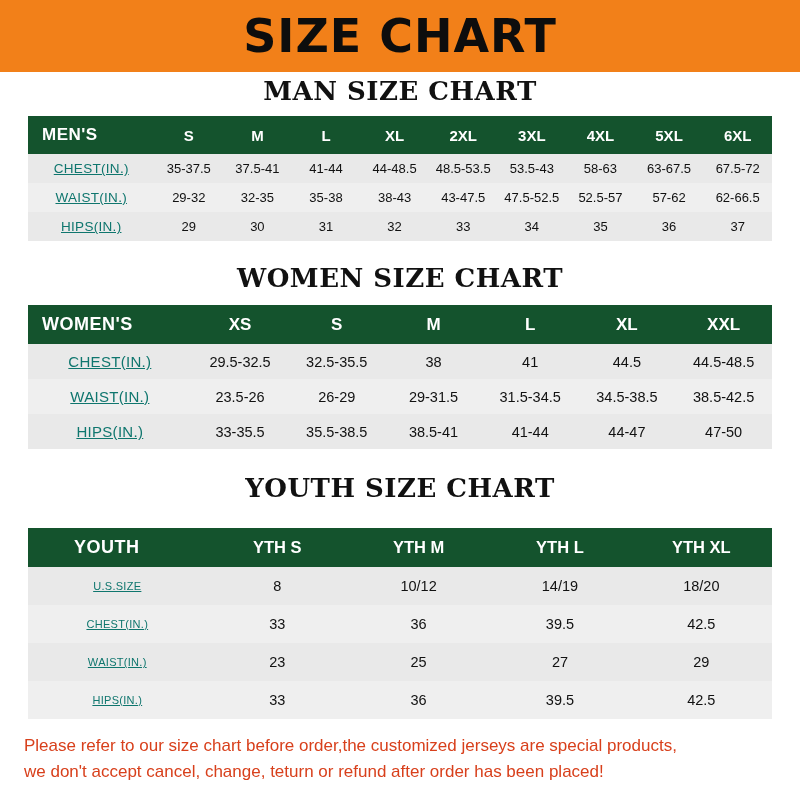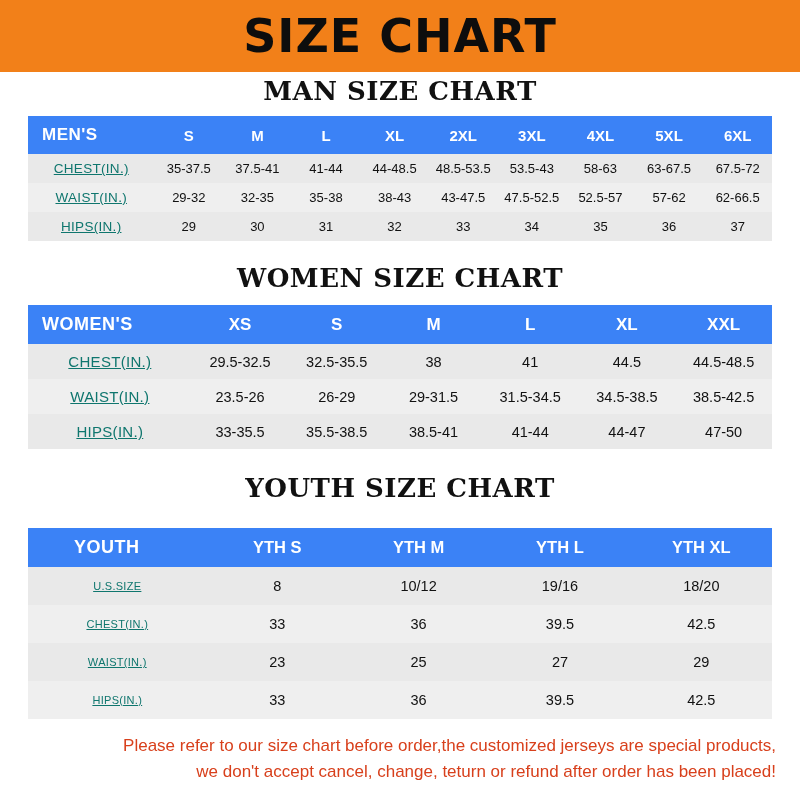--- a/index.html
+++ b/index.html
@@ -60,21 +60,21 @@
     border-collapse: collapse;
     table-layout: fixed;
   }
   table.size-table th,
   table.size-table td {
     text-align: center;
     font-family: "Liberation Sans", sans-serif;
   }
   
   .size-table thead tr {
-    background: #3b82f6;
+    background: #14532d;
   }
   .size-table thead th {
     color: #ffffff;
     font-weight: bold;
     padding: 9px 2px;
     font-size: 15px;
   }
   .size-table thead th.rowlabel {
     text-align: left;
     padding-left: 14px;
@@ -108,21 +108,21 @@
 
   .youth-table thead th { font-size: 16.5px; }
   .youth-table tbody td { font-size: 14.5px; padding: 11px 2px; }
   .youth-table thead th.rowlabel { font-size: 18px; padding-left: 46px; }
   .youth-table tbody td.rowlabel { font-size: 11px; }
 
   
   .footer-note {
     margin-top: auto;
     padding: 14px 24px 16px;
-    text-align: right;
+    text-align: left;
     color: #d8401c;
     font-family: "Liberation Sans", sans-serif;
     font-size: 17px;
     line-height: 1.5;
   }
   .footer-note div { white-space: nowrap; }
   
   .rail {
     position: absolute;
     top: 0;
@@ -286,21 +286,21 @@
           <th>YTH M</th>
           <th>YTH L</th>
           <th>YTH XL</th>
         </tr>
       </thead>
       <tbody>
         <tr class="light">
           <td class="rowlabel">U.S.SIZE</td>
           <td>8</td>
           <td>10/12</td>
-          <td>19/16</td>
+          <td>14/19</td>
           <td>18/20</td>
         </tr>
         <tr class="lighter">
           <td class="rowlabel">CHEST(IN.)</td>
           <td>33</td>
           <td>36</td>
           <td>39.5</td>
           <td>42.5</td>
         </tr>
         <tr class="light">

